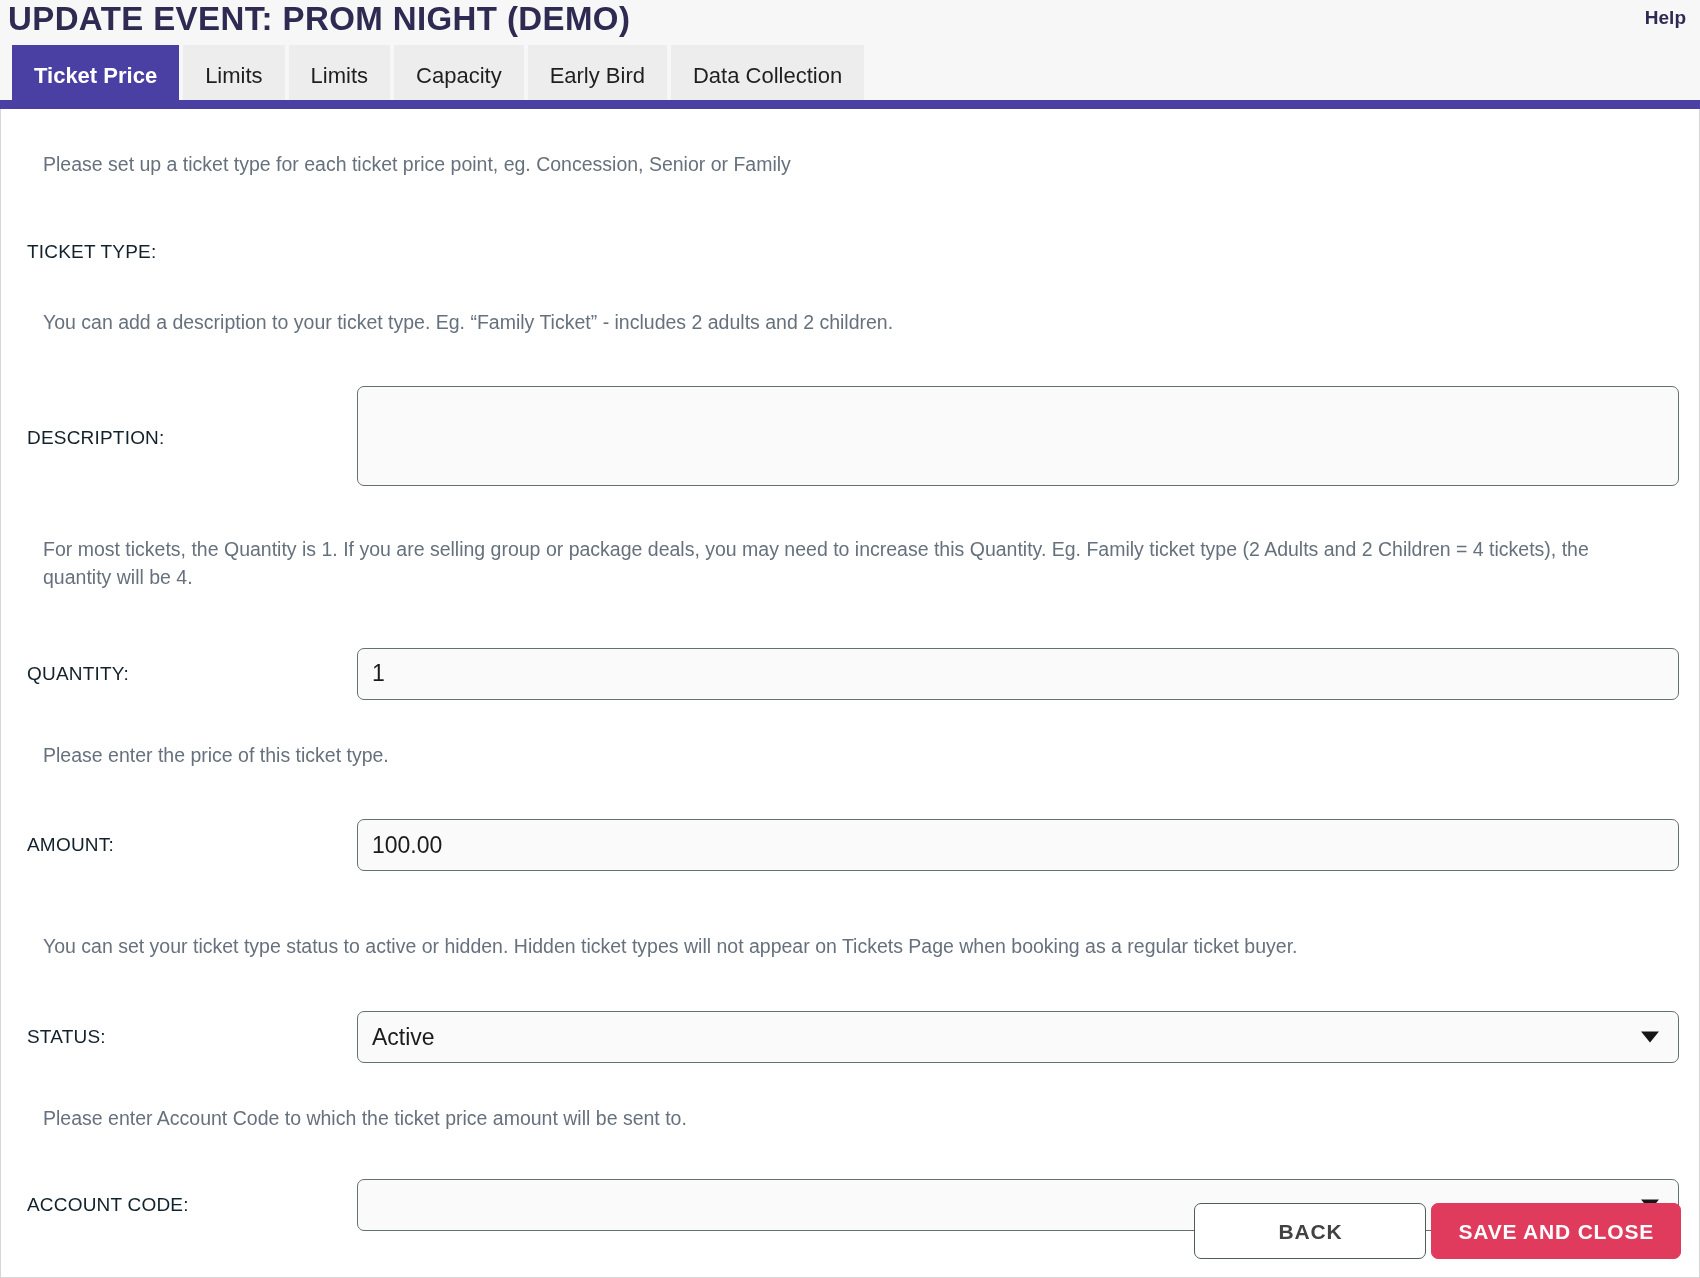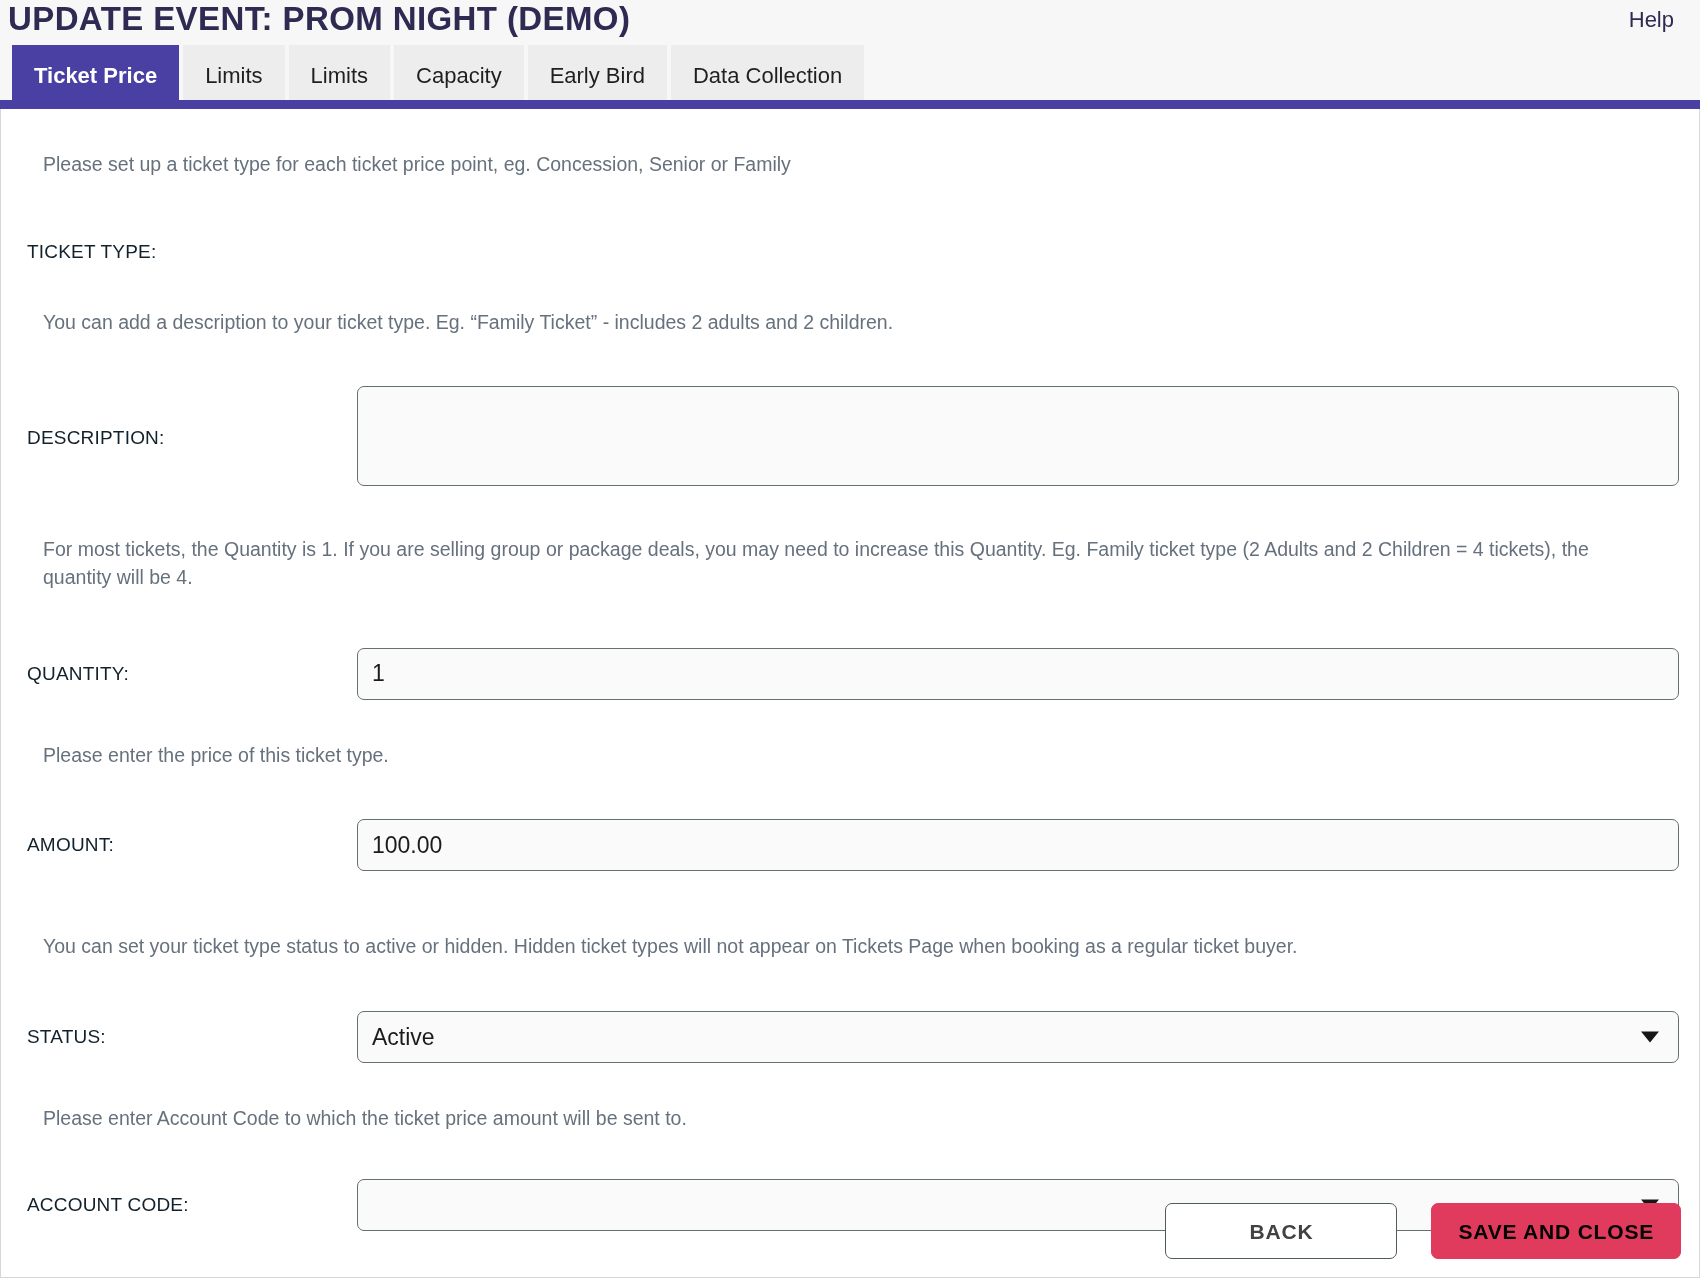--- a/index.html
+++ b/index.html
@@ -33,26 +33,27 @@
     top: 0px;
     font-size: 33px;
     font-weight: bold;
     letter-spacing: 0.4px;
     color: #2e2a52;
     text-transform: uppercase;
     white-space: nowrap;
   }
   .help-link {
     position: absolute;
-    right: 26px;
+    right: 14px;
     top: 7px;
-    font-size: 22px;
+    font-size: 19px;
     color: #2e2a52;
     text-decoration: none;
     cursor: pointer;
+    font-weight: bold;
   }
 
   
   .tabstrip {
     position: relative;
     height: 48px;
     padding-left: 12px;
     box-sizing: border-box;
     display: flex;
     align-items: flex-end;
@@ -169,21 +170,21 @@
     height: 30px;
     cursor: pointer;
   }
 
   
   .btnbar {
     position: absolute;
     right: 18px;
     bottom: 18px;
     display: flex;
-    gap: 34px;
+    gap: 5px;
     align-items: center;
   }
   .btn {
     border-radius: 7px;
     font-size: 21px;
     font-weight: bold;
     letter-spacing: 0.8px;
     text-transform: uppercase;
     padding: 0 26px;
     height: 56px;
@@ -195,21 +196,21 @@
   }
   .btn-back {
     background: #ffffff;
     border: 1.6px solid #4f5c59;
     color: #424242;
     min-width: 232px;
   }
   .btn-save {
     background: #e03a5c;
     border: 1.6px solid #e03a5c;
-    color: #000000;
+    color: #ffffff;
     min-width: 238px;
   }
   .sp-26 { height: 26px; }
   .sp-30 { height: 30px; }
   .sp-34 { height: 34px; }
   .sp-40 { height: 40px; }
   .sp-46 { height: 46px; }
 </style>
 </head>
 <body>

